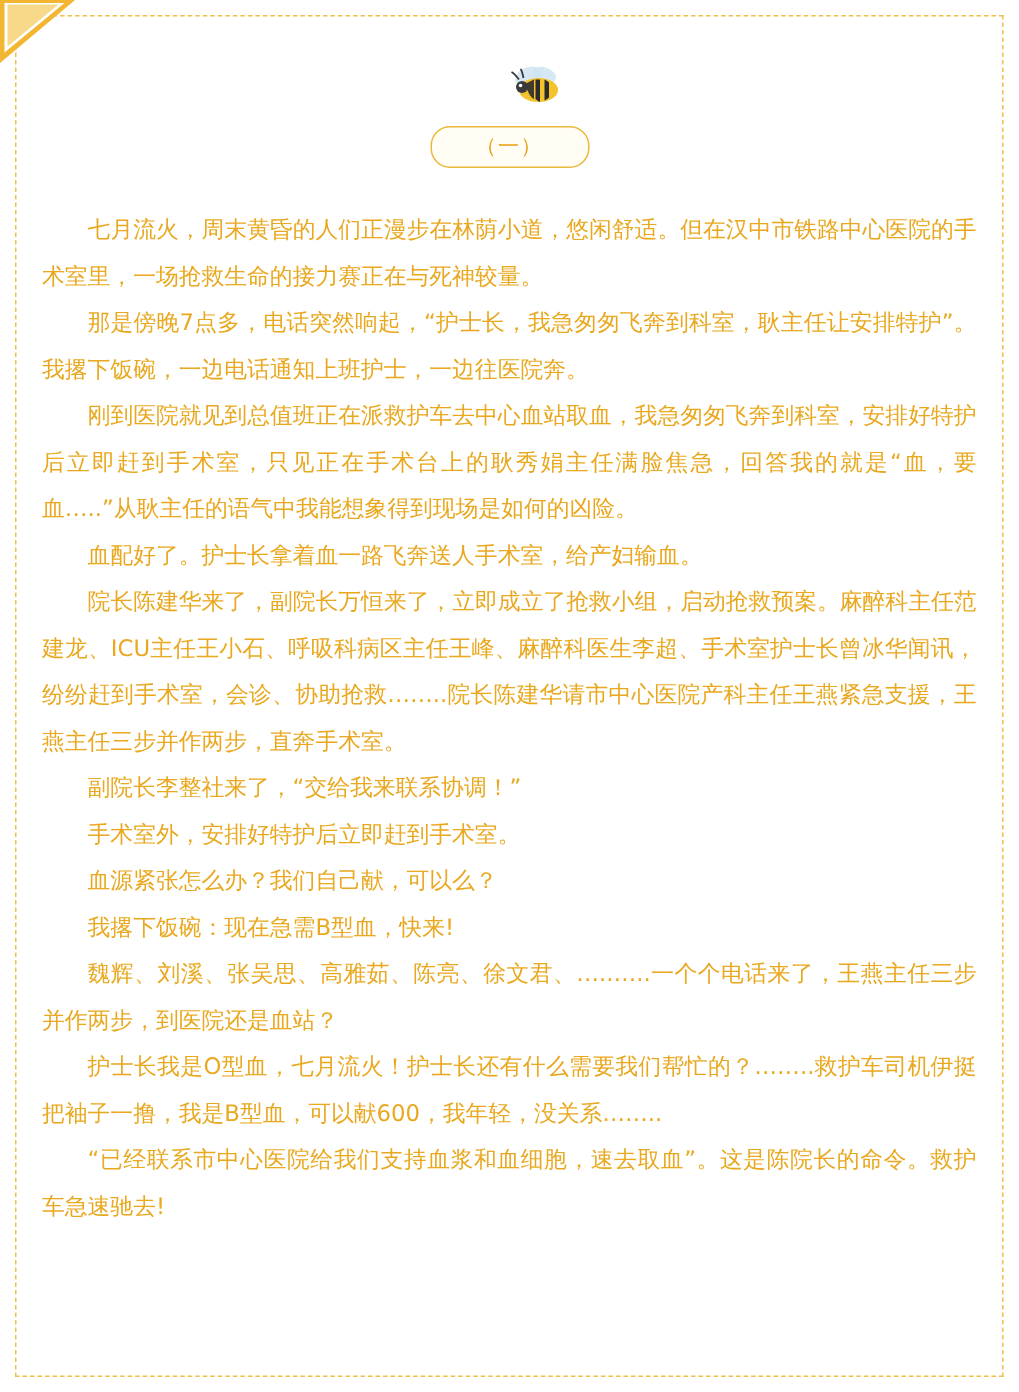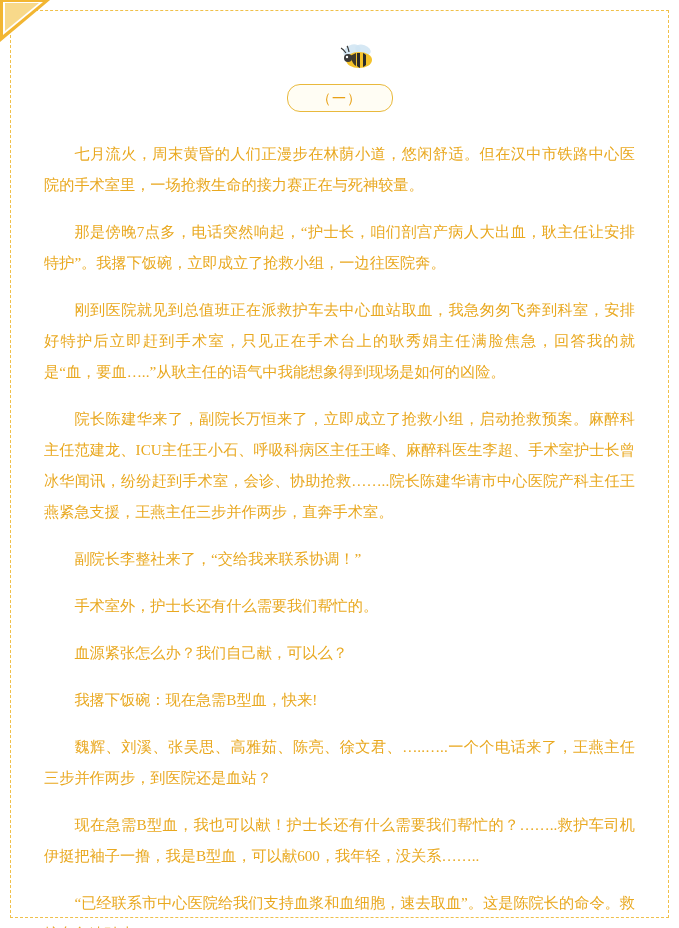--- a/index.html
+++ b/index.html
@@ -102,23 +102,22 @@
 
   .body-text {
     margin: 26px 28px 0 28px;
     color: #e9a81f;
     font-size: 15.2px;
     line-height: 31px;
     text-align: justify;
     font-family: "DejaVu Sans", "Liberation Sans", sans-serif;
   }
   .body-text p {
-    margin: 16px;
+    margin: 0;
     text-indent: 2em;
-    font-family: Liberation Serif, serif;
   }
 </style>
 </head>
 <body>
 
 <div class="page-border"></div>
 
 <div class="corner-fold">
   <div class="tri-outer"></div>
   <div class="tri-inner"></div>
@@ -140,25 +139,26 @@
         <circle cx="11" cy="15" r="1.2" fill="#fff"></circle>
         <path d="M10 11 q-3 -4 -5 -5" stroke="#3a3a3a" stroke-width="1.2" fill="none"></path>
         <path d="M13 10 q-1 -5 -2 -6" stroke="#3a3a3a" stroke-width="1.2" fill="none"></path>
       </svg>
     </div>
     <div class="tag-box">（一）</div>
   </div>
 
   <div class="body-text">
     <p>七月流火，周末黄昏的人们正漫步在林荫小道，悠闲舒适。但在汉中市铁路中心医院的手术室里，一场抢救生命的接力赛正在与死神较量。</p>
-    <p>那是傍晚7点多，电话突然响起，“护士长，咱们剖宫产病人大出血，耿主任让安排特护”。我撂下饭碗，立即成立了抢救小组，一边往医院奔。</p>
+    <p>那是傍晚7点多，电话突然响起，“护士长，我急匆匆飞奔到科室，耿主任让安排特护”。我撂下饭碗，一边电话通知上班护士，一边往医院奔。</p>
     <p>刚到医院就见到总值班正在派救护车去中心血站取血，我急匆匆飞奔到科室，安排好特护后立即赶到手术室，只见正在手术台上的耿秀娟主任满脸焦急，回答我的就是“血，要血…..”从耿主任的语气中我能想象得到现场是如何的凶险。</p>
+    <p>血配好了。护士长拿着血一路飞奔送人手术室，给产妇输血。</p>
     <p>院长陈建华来了，副院长万恒来了，立即成立了抢救小组，启动抢救预案。麻醉科主任范建龙、ICU主任王小石、呼吸科病区主任王峰、麻醉科医生李超、手术室护士长曾冰华闻讯，纷纷赶到手术室，会诊、协助抢救……..院长陈建华请市中心医院产科主任王燕紧急支援，王燕主任三步并作两步，直奔手术室。</p>
     <p>副院长李整社来了，“交给我来联系协调！”</p>
-    <p>手术室外，护士长还有什么需要我们帮忙的。</p>
+    <p>手术室外，安排好特护后立即赶到手术室。</p>
     <p>血源紧张怎么办？我们自己献，可以么？</p>
     <p>我撂下饭碗：现在急需B型血，快来!</p>
     <p>魏辉、刘溪、张吴思、高雅茹、陈亮、徐文君、…..…..一个个电话来了，王燕主任三步并作两步，到医院还是血站？</p>
-    <p>现在急需B型血，我也可以献！护士长还有什么需要我们帮忙的？……..救护车司机伊挺把袖子一撸，我是B型血，可以献600，我年轻，没关系……..</p>
+    <p>护士长我是O型血，七月流火！护士长还有什么需要我们帮忙的？……..救护车司机伊挺把袖子一撸，我是B型血，可以献600，我年轻，没关系……..</p>
     <p>“已经联系市中心医院给我们支持血浆和血细胞，速去取血”。这是陈院长的命令。救护车急速驰去!</p>
   </div>
 
 </div>
 
 </body></html>

